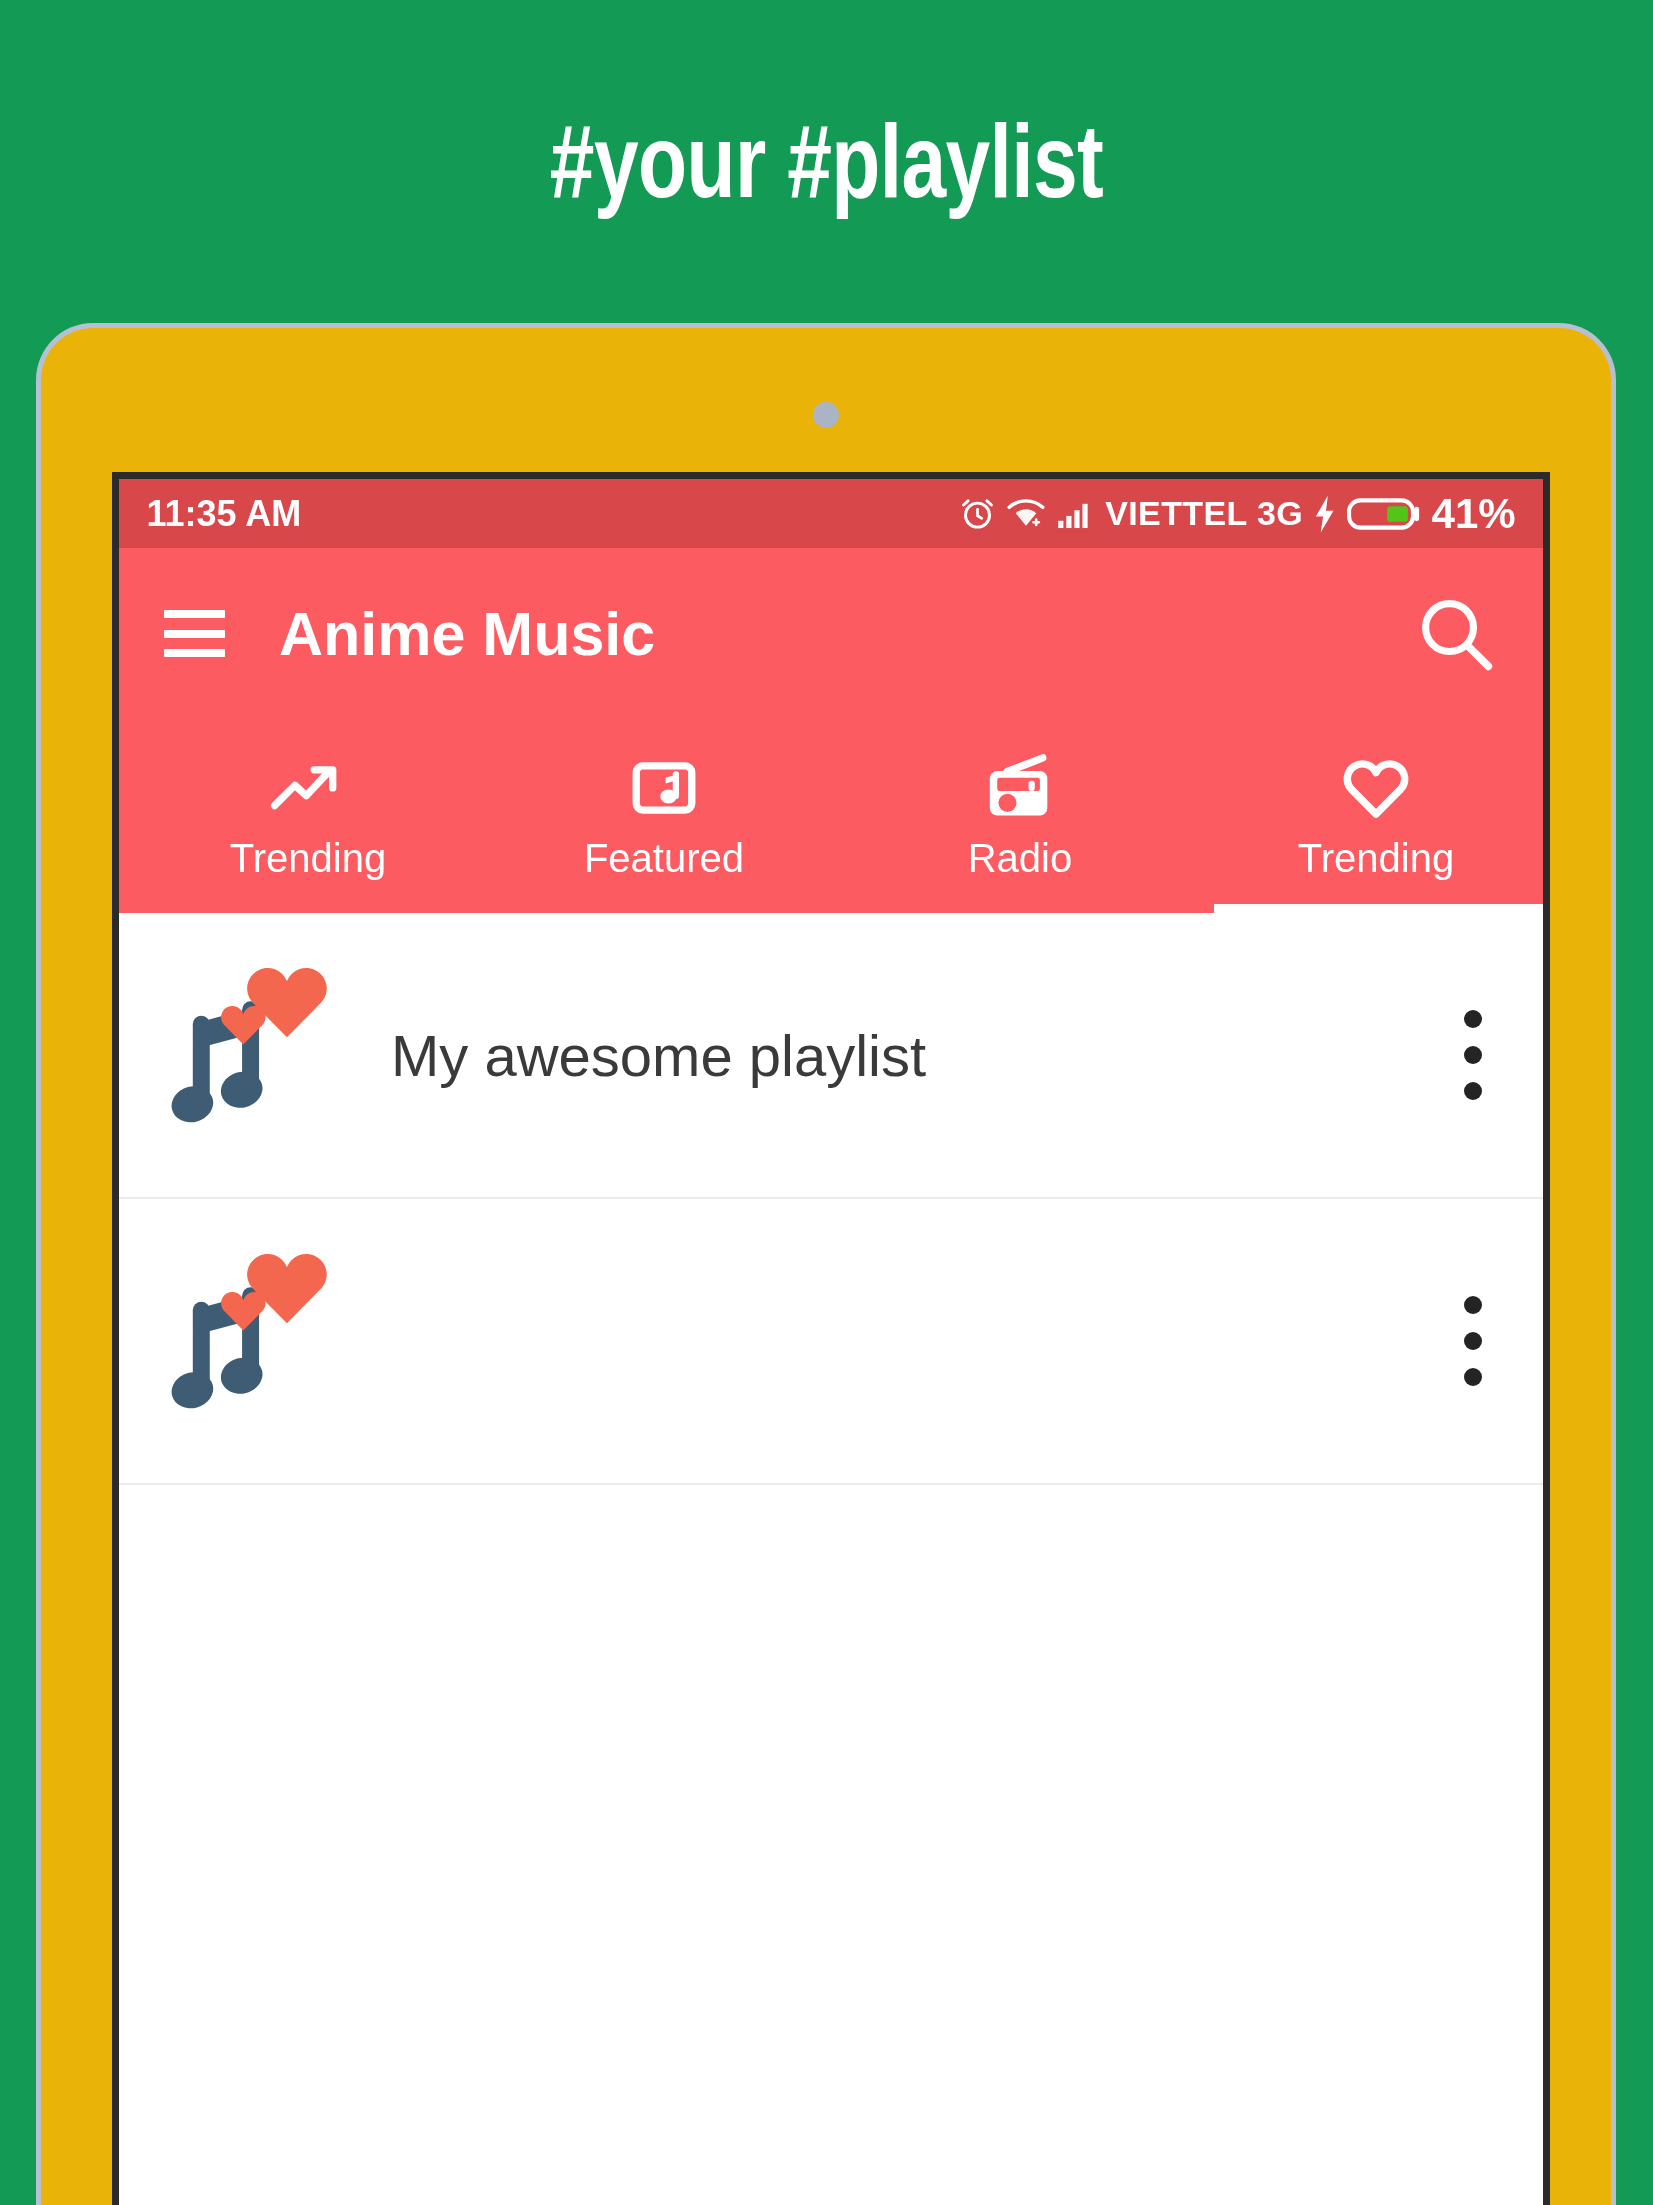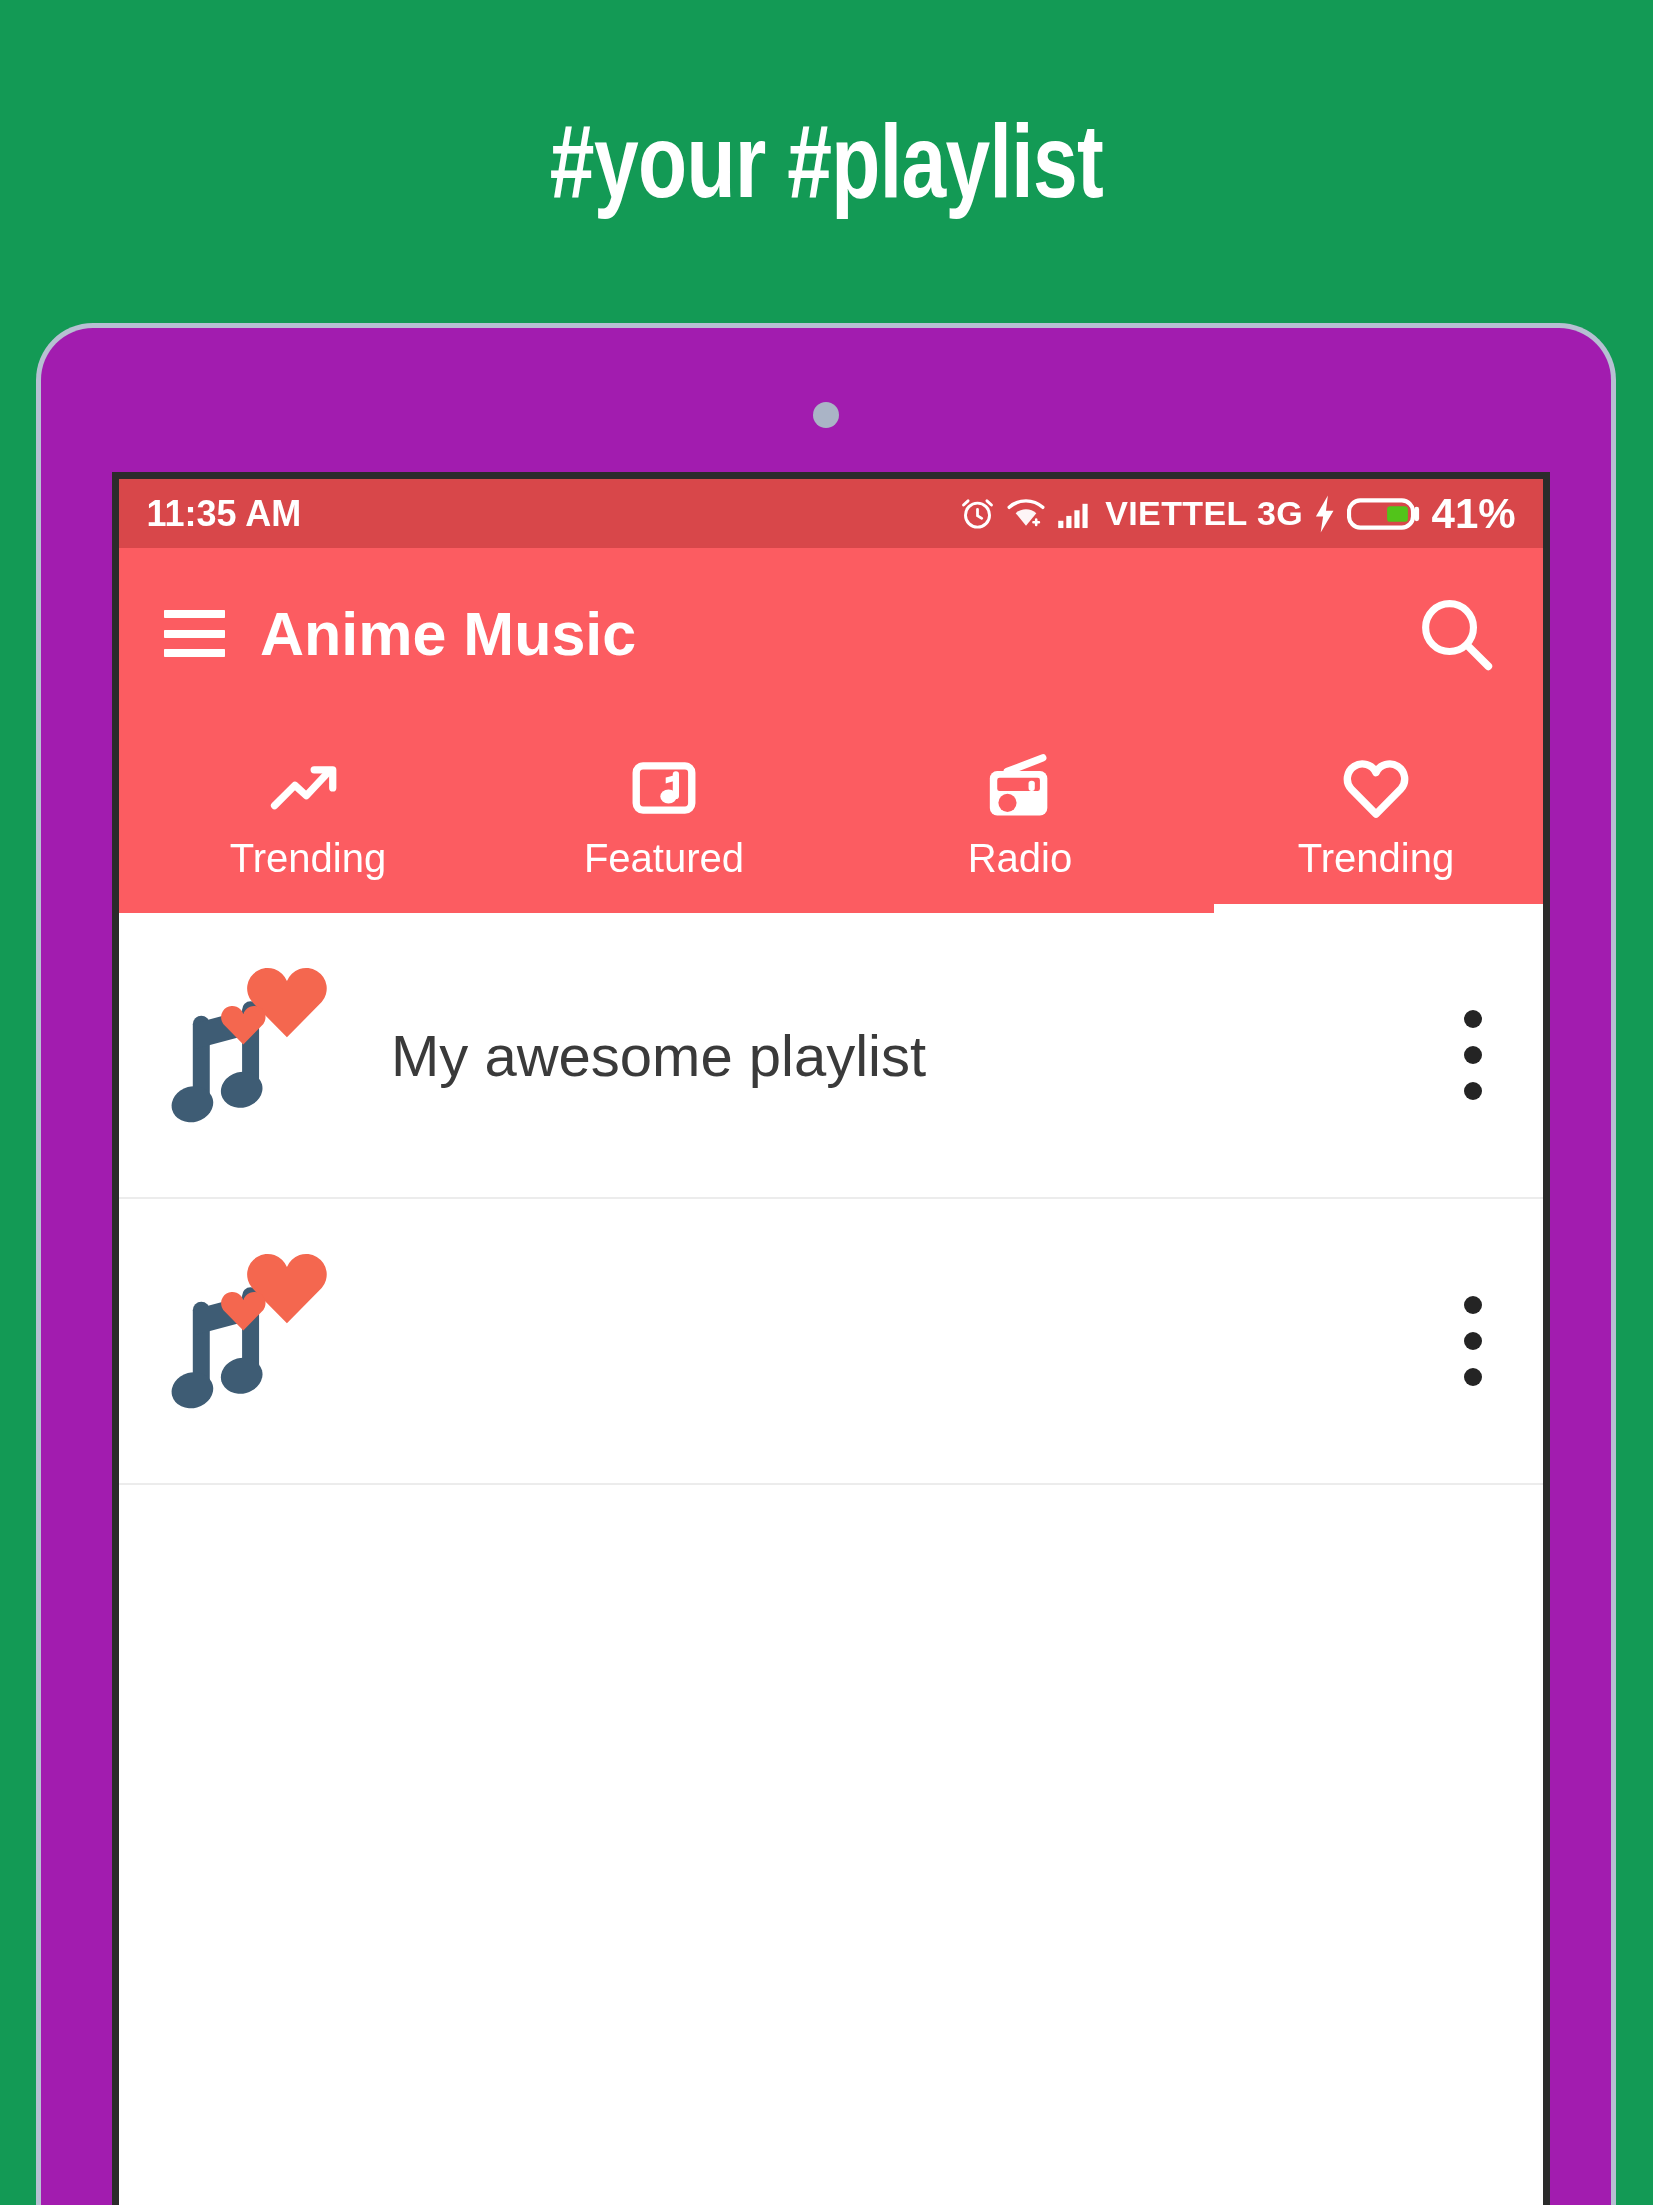--- a/index.html
+++ b/index.html
@@ -21,21 +21,21 @@
     transform:scaleX(0.78);
     transform-origin:center center;
     white-space:nowrap;
   }
 
   
   .device-frame{
     position:absolute;
     left:36px; top:323px;
     width:1580px; height:1882px;
-    background:#a21caf;
+    background:#eab308;
     border:5.7px solid #b6c0d2;
     border-bottom:none;
     border-top-left-radius:57px;
     border-top-right-radius:57px;
     overflow:hidden;
   }
   .camera-dot{
     position:absolute; left:50%; top:74px; transform:translateX(-50%);
     width:26px; height:26px; border-radius:50%;
     background:#aab4c6;
@@ -82,21 +82,21 @@
     display:flex; align-items:center;
     padding:0 45px;
   }
   .hamburger{
     width:61px; height:47px;
     display:flex; flex-direction:column; justify-content:space-between;
     cursor:pointer;
   }
   .hamburger span{ display:block; height:8px; background:#ffffff; border-radius:0.8px; }
   .app-title{
-    margin-left:35px;
+    margin-left:54px;
     color:#ffffff; font-size:61px; font-weight:bold;
     letter-spacing:0px;
   }
   .search-btn{ margin-left:auto; display:flex; align-items:center; cursor:pointer; }
 
   
   .tab-bar{
     background:#fc5c61;
     height:194px;
     display:flex; align-items:stretch;

